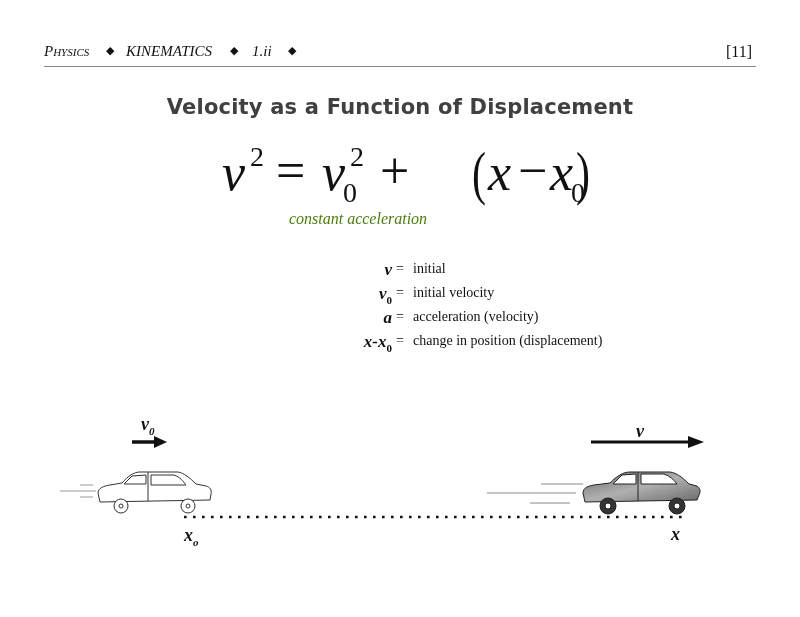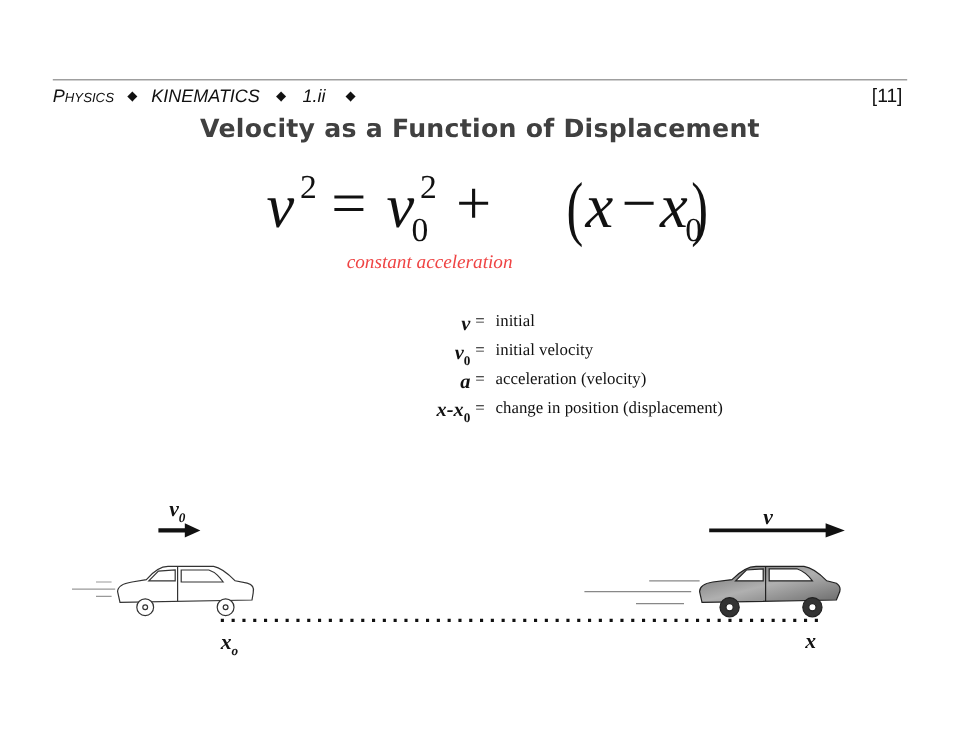--- a/index.html
+++ b/index.html
@@ -1,32 +1,32 @@
 <!DOCTYPE html>
 <html><head>
   <meta charset="utf-8">
   <style>
     html, body { margin: 0; padding: 0; background: #ffffff; }
     body { width: 800px; height: 617px; position: relative; overflow: hidden; color: #111; }
     .header { position: absolute; left: 44px; top: 43px; width: 712px; height: 22px;
-      font-family: Liberation Sans, sans-serif; font-style: italic; font-size: 15px; color: #111; margin-top: 29px; }
+      font-family: Liberation Serif, serif; font-style: italic; font-size: 15px; color: #111; }
     .header .crumb { position: absolute; top: 0; white-space: nowrap; }
     .header .sc { font-variant: small-caps; }
     .header .bullet { position: absolute; top: 1px; font-style: normal; font-size: 11px; }
     .header .page { position: absolute; right: 4px; top: 0; font-style: normal; font-size: 16px; }
     .rule { position: absolute; left: 44px; top: 66px; width: 712px; height: 1px; background: #888; }
     .title { position: absolute; left: 0; width: 800px; top: 95px; text-align: center;
       font-family: "DejaVu Sans", sans-serif; font-weight: bold; font-size: 21px; color: #404040; letter-spacing: 0.2px; }
     .equation { position: absolute; left: 222px; top: 143px; width: 370px; height: 70px;
       font-family: "Liberation Serif", serif; font-size: 52px; color: #111; white-space: nowrap; }
     .equation span { position: absolute; }
     .eq-sub { position: absolute; font-family: "Liberation Serif", serif; font-size: 28px; }
     .eq-sup { position: absolute; font-family: "Liberation Serif", serif; font-size: 28px; }
     .subcap { position: absolute; left: 0; width: 716px; top: 210px; text-align: center;
-      font-family: "Liberation Serif", serif; font-style: italic; font-size: 16px; color: #ef4444; }
+      font-family: "Liberation Serif", serif; font-style: italic; font-size: 16px; color: #4d7c0f; }
     .legend { position: absolute; left: 340px; top: 260px; width: 320px;
       font-family: "Liberation Serif", serif; font-size: 14px; color: #111; }
     .legend .row { position: absolute; left: 0; height: 22px; width: 320px; }
     .legend .sym { position: absolute; right: 268px; font-weight: bold; font-style: italic; font-size: 17px; white-space: nowrap; }
     .legend .sym sub { font-size: 11px; font-style: normal; vertical-align: -5px; }
     .legend .eq { position: absolute; left: 56px; top: 1px; }
     .legend .def { position: absolute; left: 73px; top: 1px; white-space: nowrap; }
     svg { position: absolute; left: 0; top: 0; }
     .lbl { position: absolute; font-family: "Liberation Serif", serif; font-weight: bold; font-style: italic; font-size: 18px; color: #111; }
     .lbl sub { font-size: 11px; vertical-align: -5px; }

